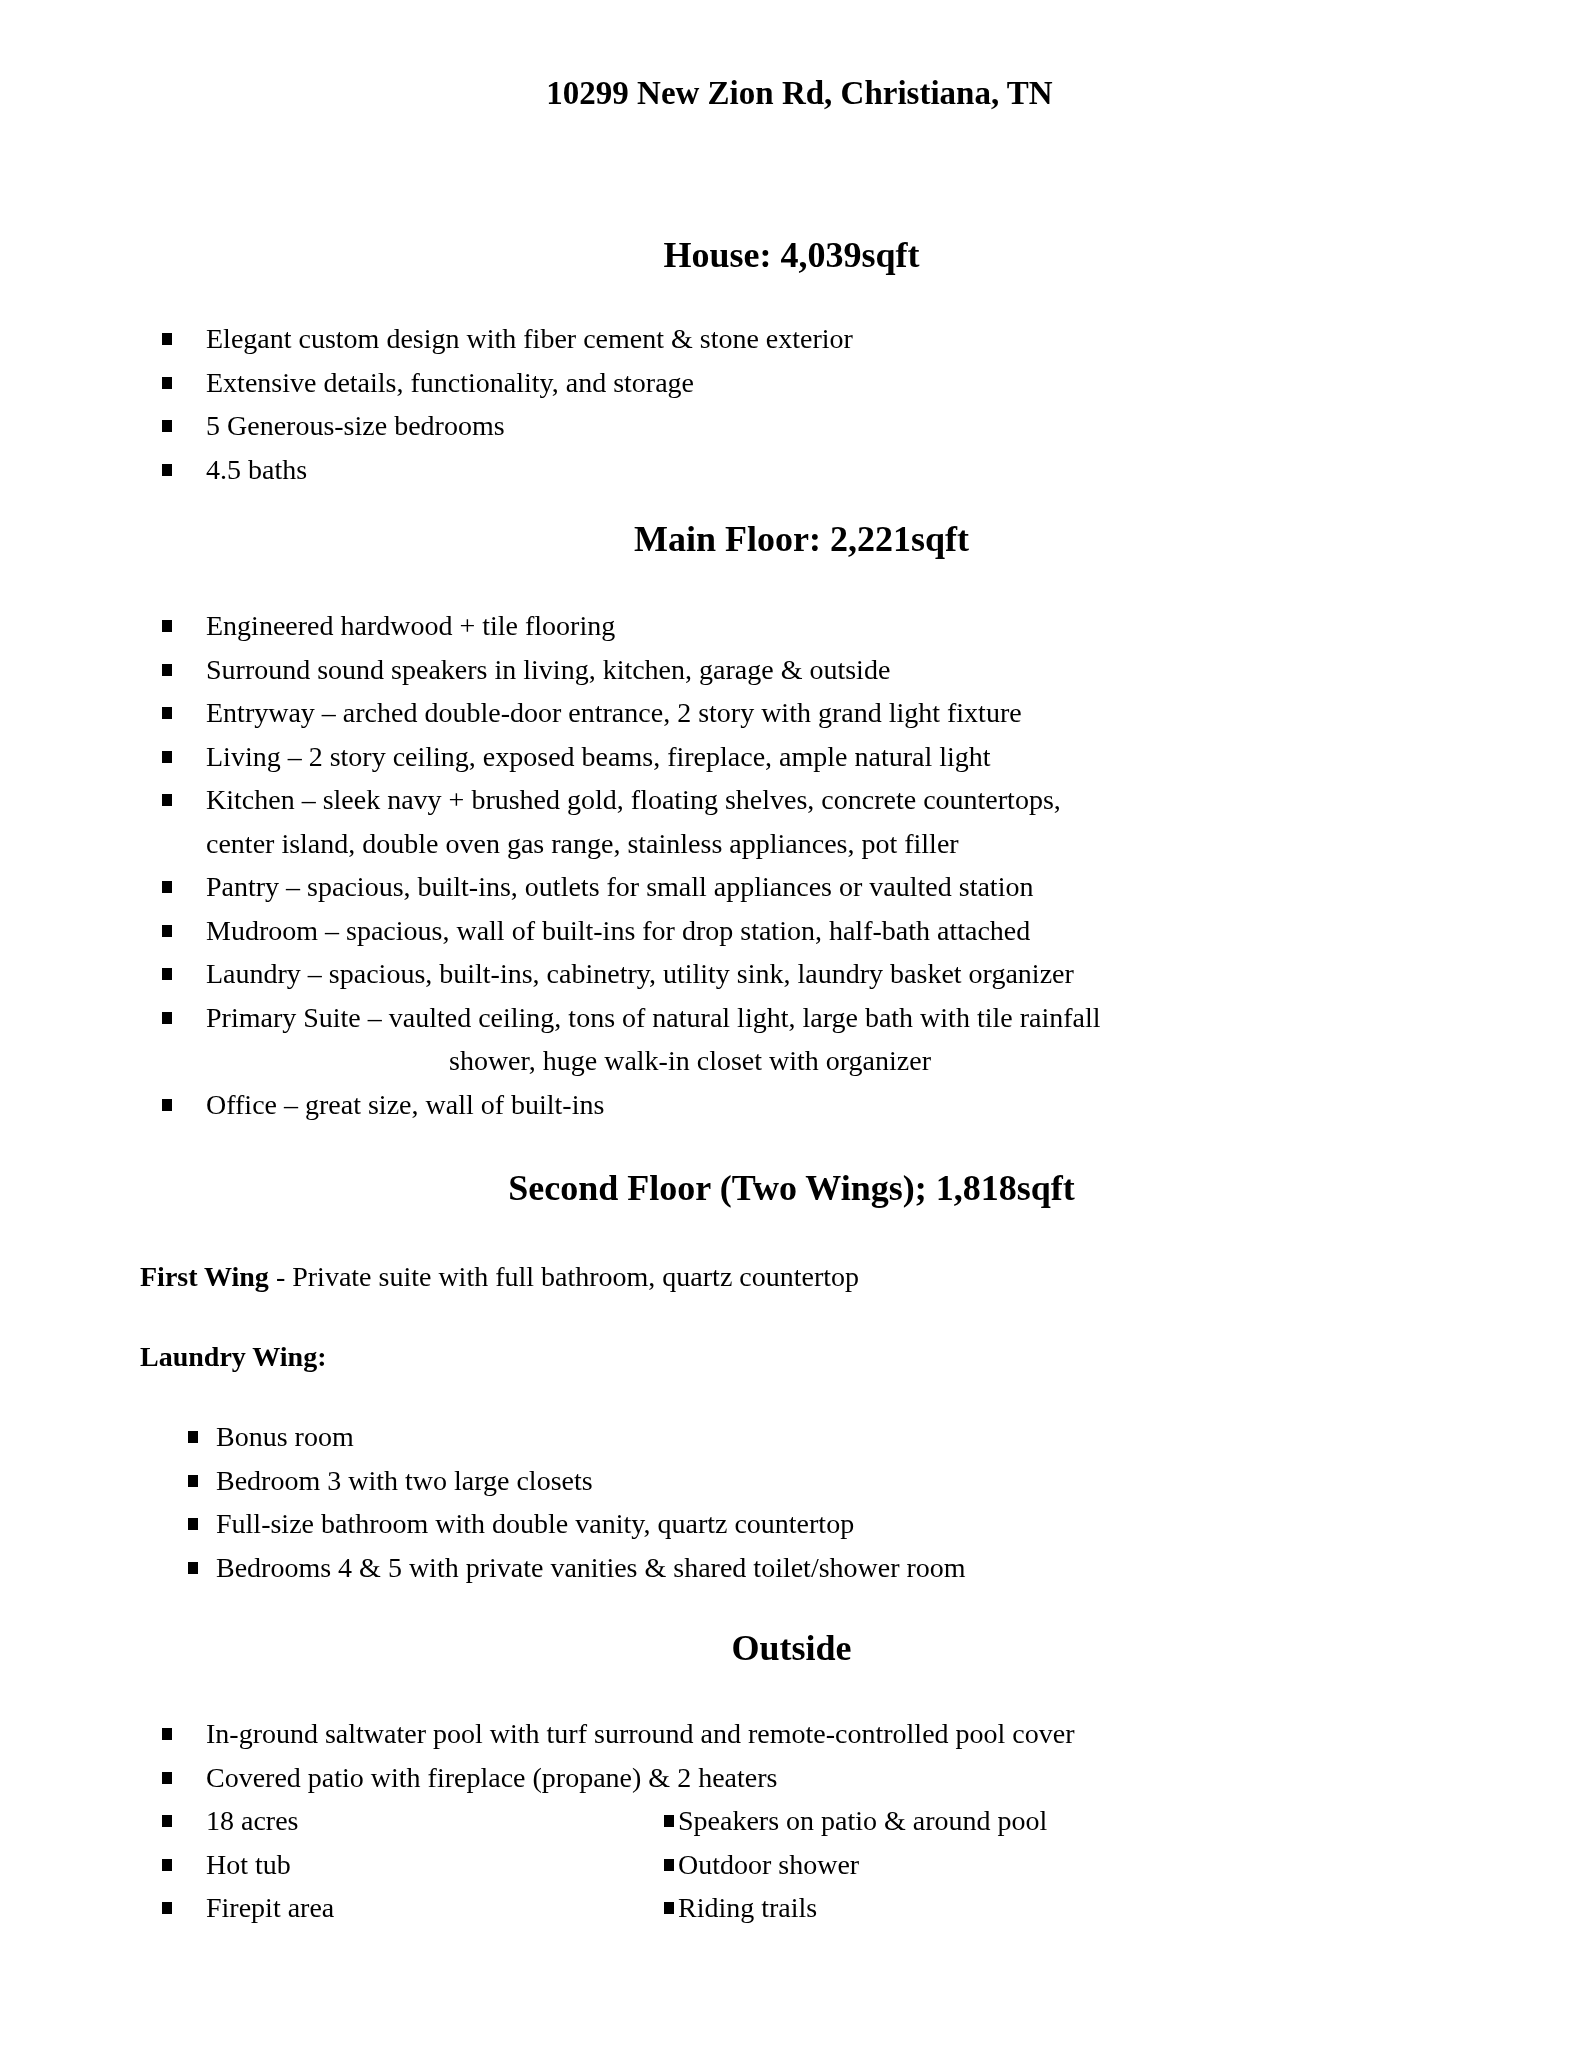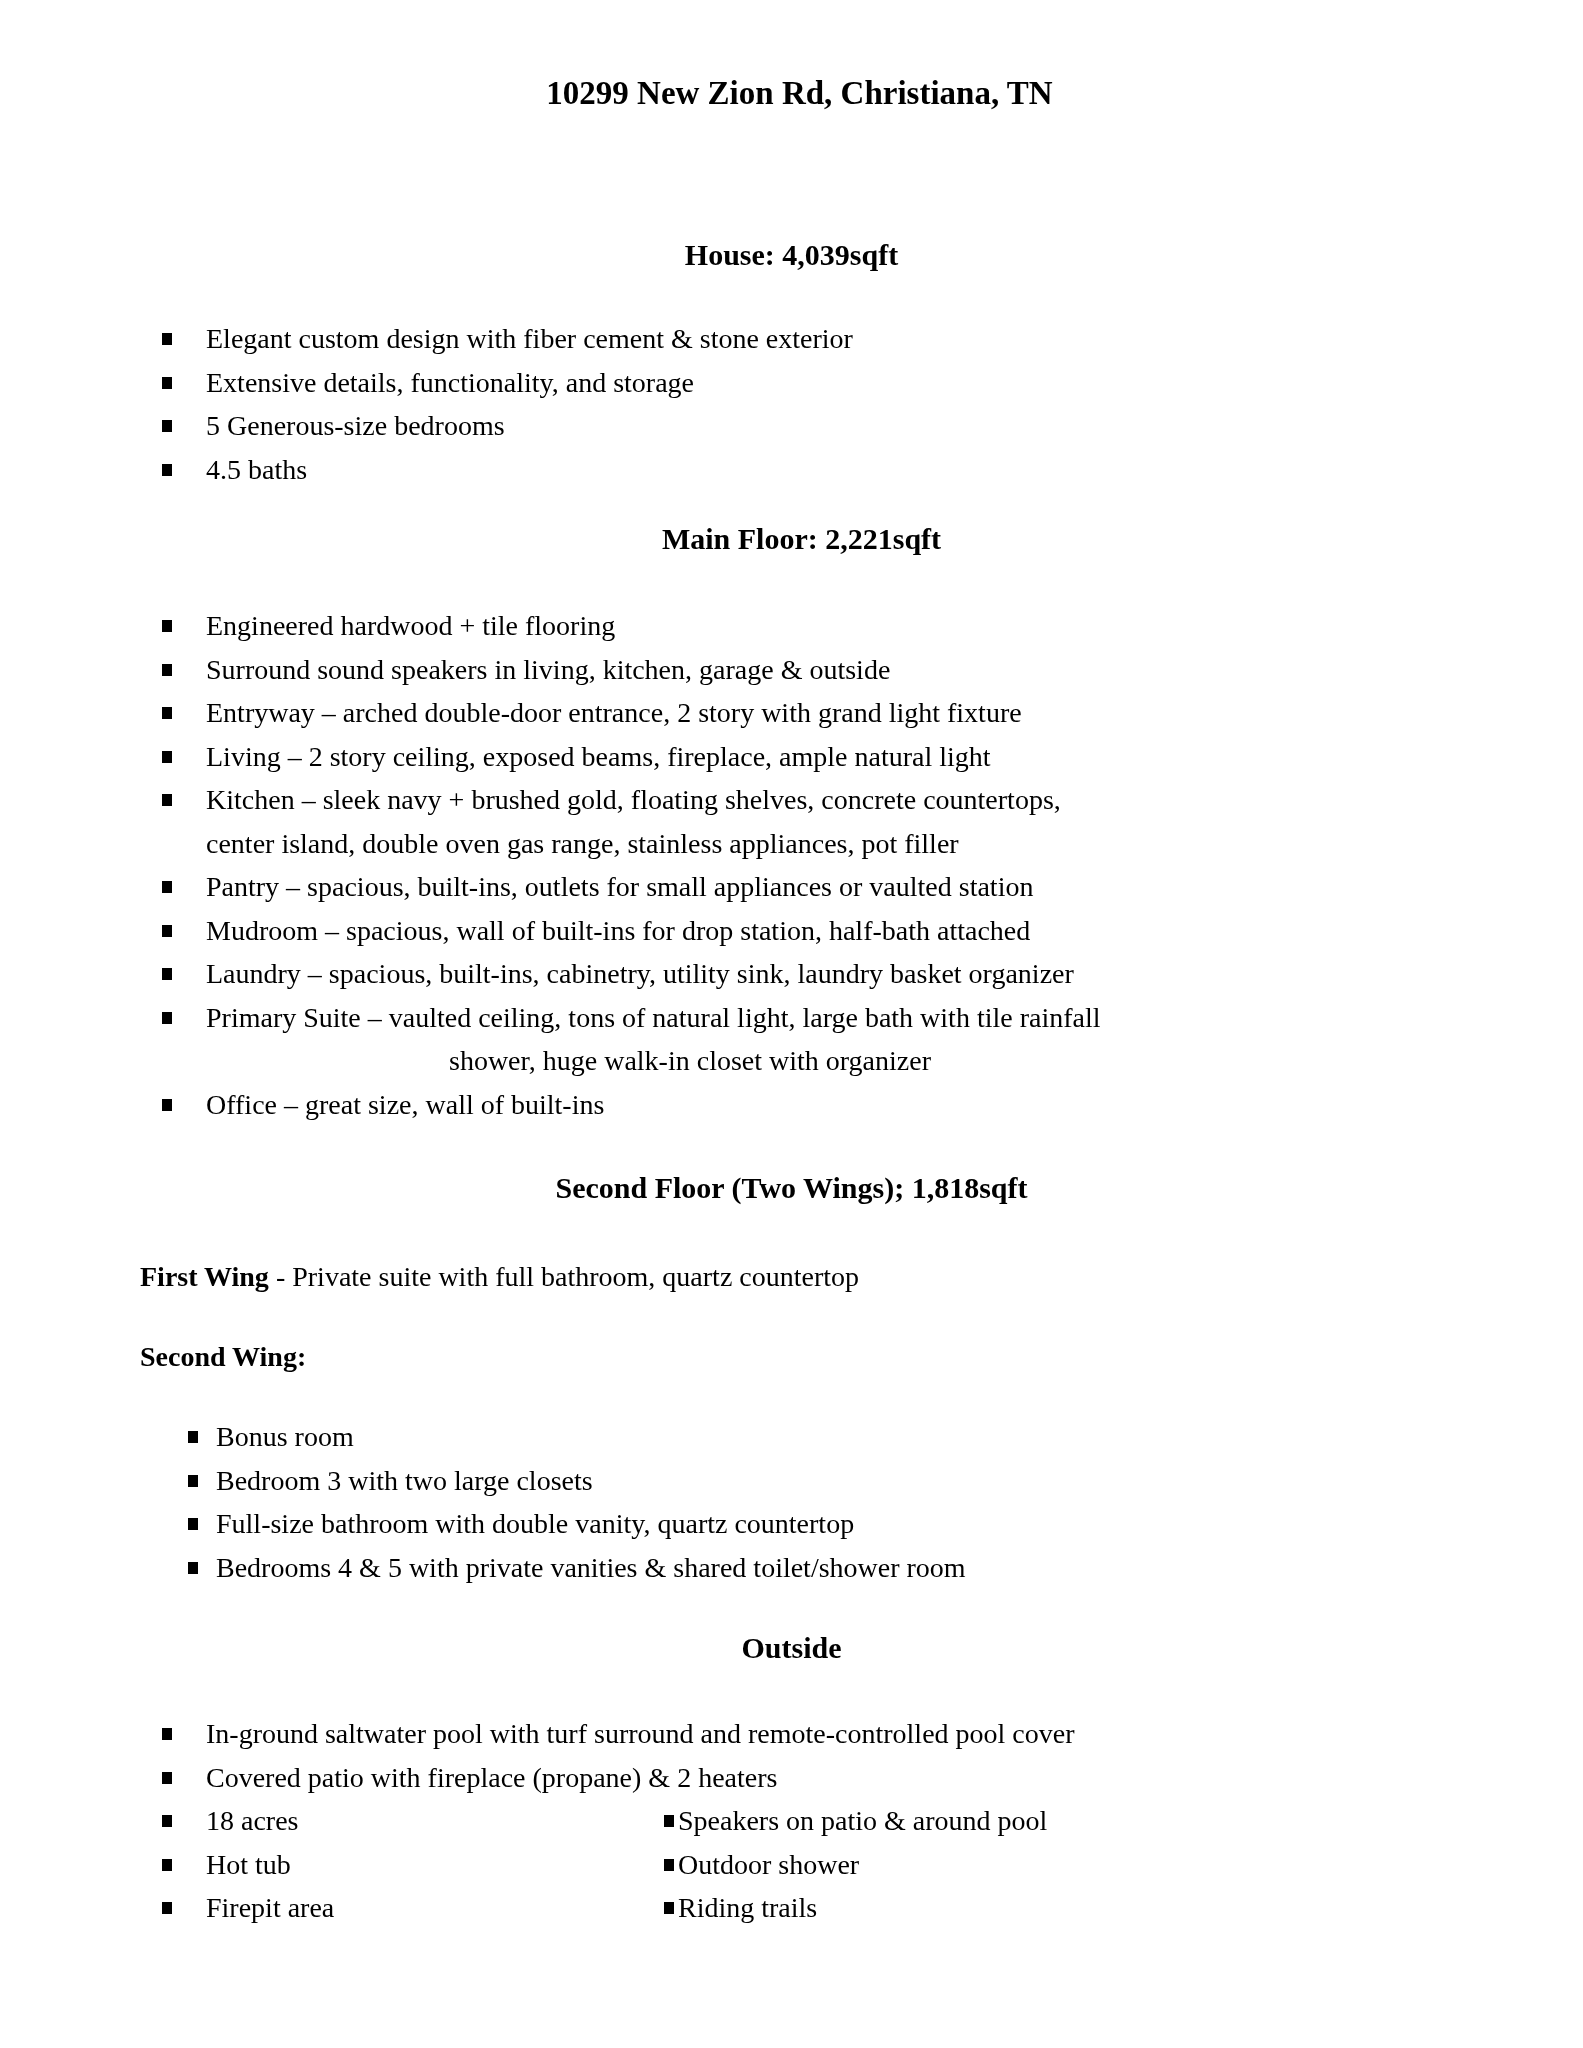--- a/index.html
+++ b/index.html
@@ -20,21 +20,21 @@
   .title {
     margin: 72px 0 0 16px;
     text-align: center;
     font-size: 33px;
     font-weight: bold;
     line-height: 43px;
   }
   h2 {
     margin: 0;
     text-align: center;
-    font-size: 30px;
+    font-size: 36px;
     font-weight: bold;
     line-height: 40px;
   }
   .h-house   { margin-top: 120px; }
   .h-main    { margin-top: 28px; margin-left: 20px; }
   .h-second  { margin-top: 42px; }
   .h-outside { margin-top: 39px; }
 
   ul {
     list-style: none;
@@ -112,21 +112,21 @@
     <li><span class="sq"></span><span>Laundry – spacious, built-ins, cabinetry, utility sink, laundry basket organizer</span></li>
     <li><span class="sq"></span><span>Primary Suite – vaulted ceiling, tons of natural light, large bath with tile rainfall</span></li>
     <li class="cont2"><span>shower, huge walk-in closet with organizer</span></li>
     <li><span class="sq"></span><span>Office – great size, wall of built-ins</span></li>
   </ul>
 
   <h2 class="h-second">Second Floor (Two Wings); 1,818sqft</h2>
 
   <p class="para p-firstwing"><span class="bold">First Wing</span><span> - Private suite with full bathroom, quartz countertop</span></p>
 
-  <p class="para p-secondwing">Second Wing:</p>
+  <p class="para p-secondwing">Laundry Wing:</p>
 
   <ul class="ul-wing">
     <li><span class="sq"></span><span>Bonus room</span></li>
     <li><span class="sq"></span><span>Bedroom 3 with two large closets</span></li>
     <li><span class="sq"></span><span>Full-size bathroom with double vanity, quartz countertop</span></li>
     <li><span class="sq"></span><span>Bedrooms 4 &amp; 5 with private vanities &amp; shared toilet/shower room</span></li>
   </ul>
 
   <h2 class="h-outside">Outside</h2>
   <ul class="ul-outside">

